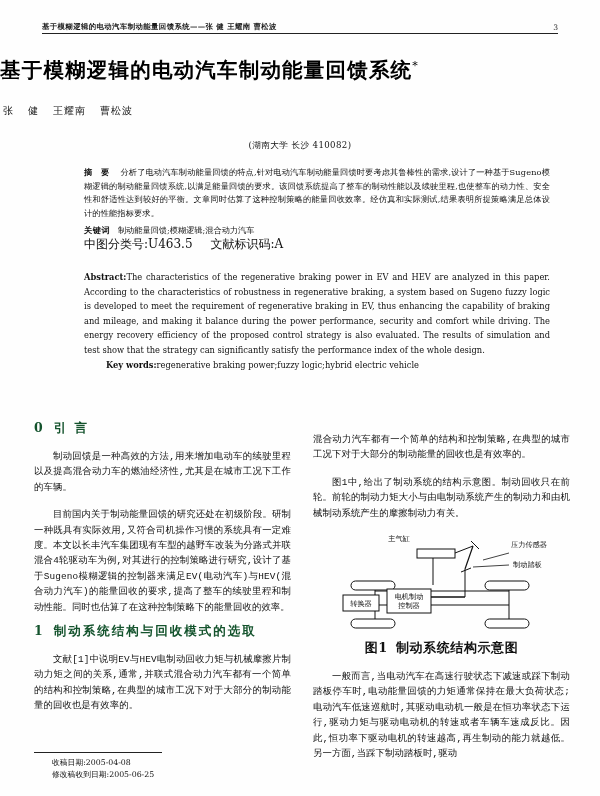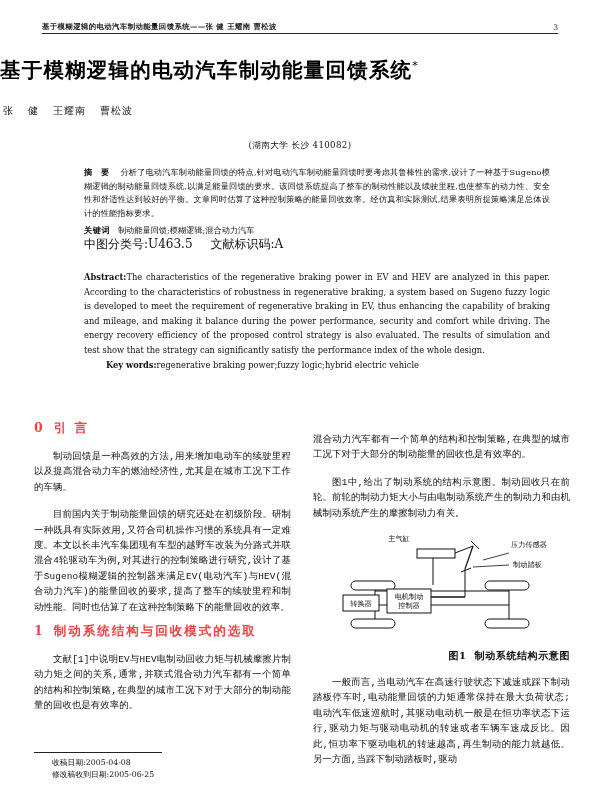--- a/index.html
+++ b/index.html
@@ -165,21 +165,21 @@
   .col {
     width: 257px;
     position: relative;
   }
   .sec-head {
     font-family: "DejaVu Serif", serif;
     font-weight: bold;
     font-size: 12.5px;
     letter-spacing: 2px;
     margin: 0 0 7px 0;
-    color: #ef4444;
+    color: #14532d;
   }
   .sec-head .num { margin-right: 9px; }
   .para {
     font-family: Liberation Mono, monospace;
     font-size: 9.4px;
     line-height: 15.4px;
     text-align: justify;
     text-indent: 19px;
     color: #111;
     margin: 12px 0 0 0;
@@ -208,26 +208,26 @@
     padding-left: 18px;
   }
 
   
   .figure {
     margin: 6px 0 4px 0;
     width: 257px;
   }
   .fig-cap {
     font-family: "DejaVu Serif", serif;
-    font-size: 10px;
-    font-weight: bold;
-    text-align: right;
+    font-size: 13px;
+    font-weight: bold;
+    text-align: center;
     letter-spacing: 0.6px;
     color: #111;
-    margin-top: 14px;
+    margin-top: 4px;
   }
   .fig-cap .cgap { display:inline-block; width: 8px; }
   svg.figsvg { display:block; }
   svg.figsvg text {
     font-family: "DejaVu Serif", serif;
     font-size: 7.2px;
     fill: #111;
   }
 </style>
 </head>

